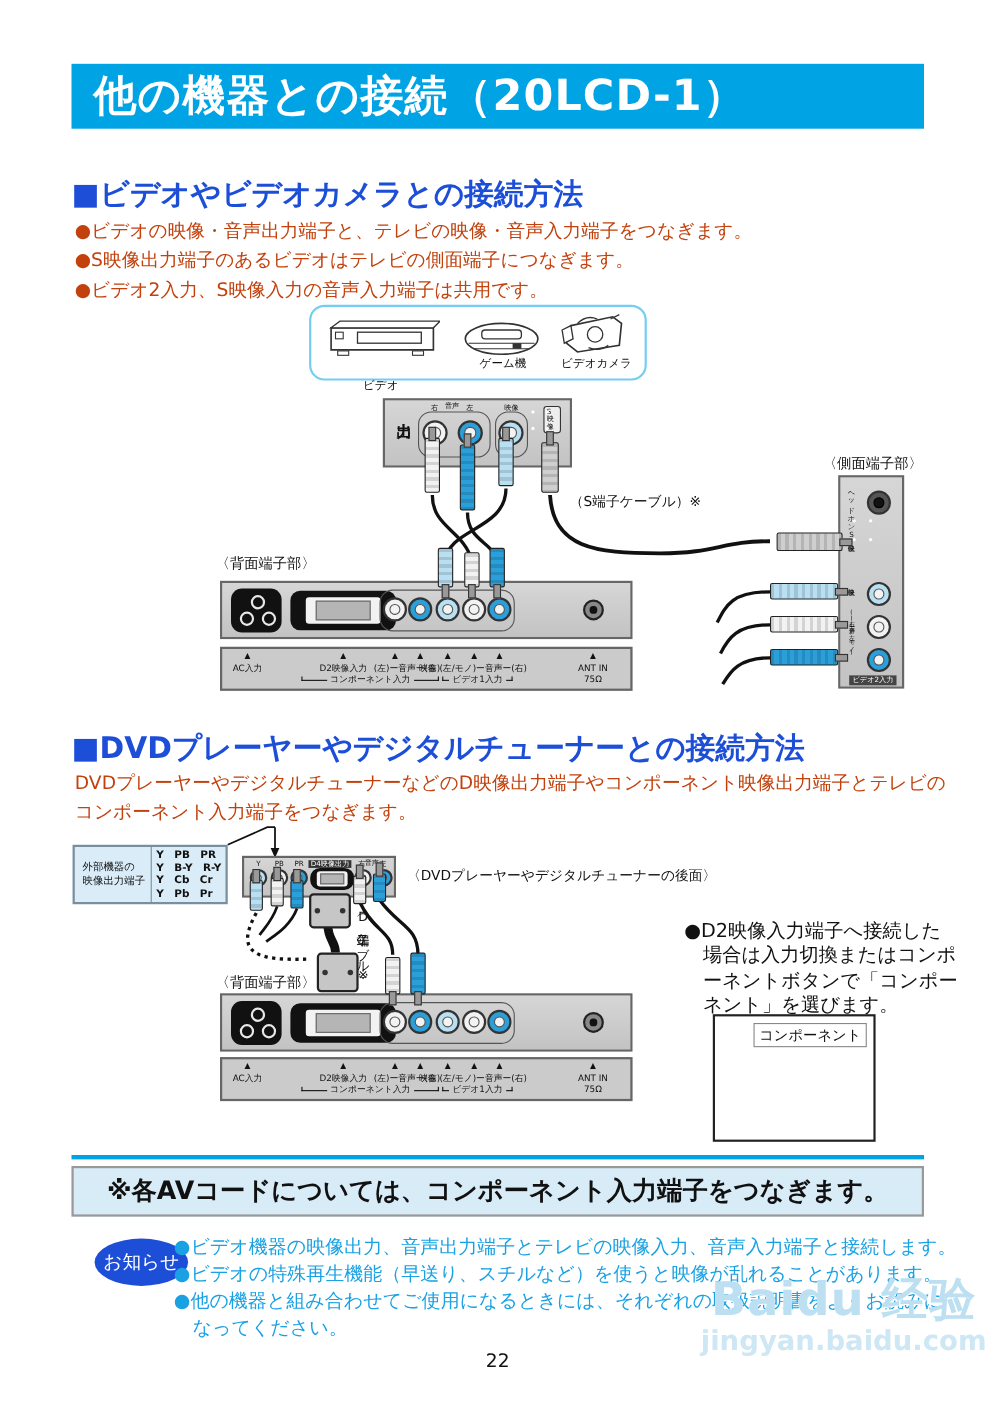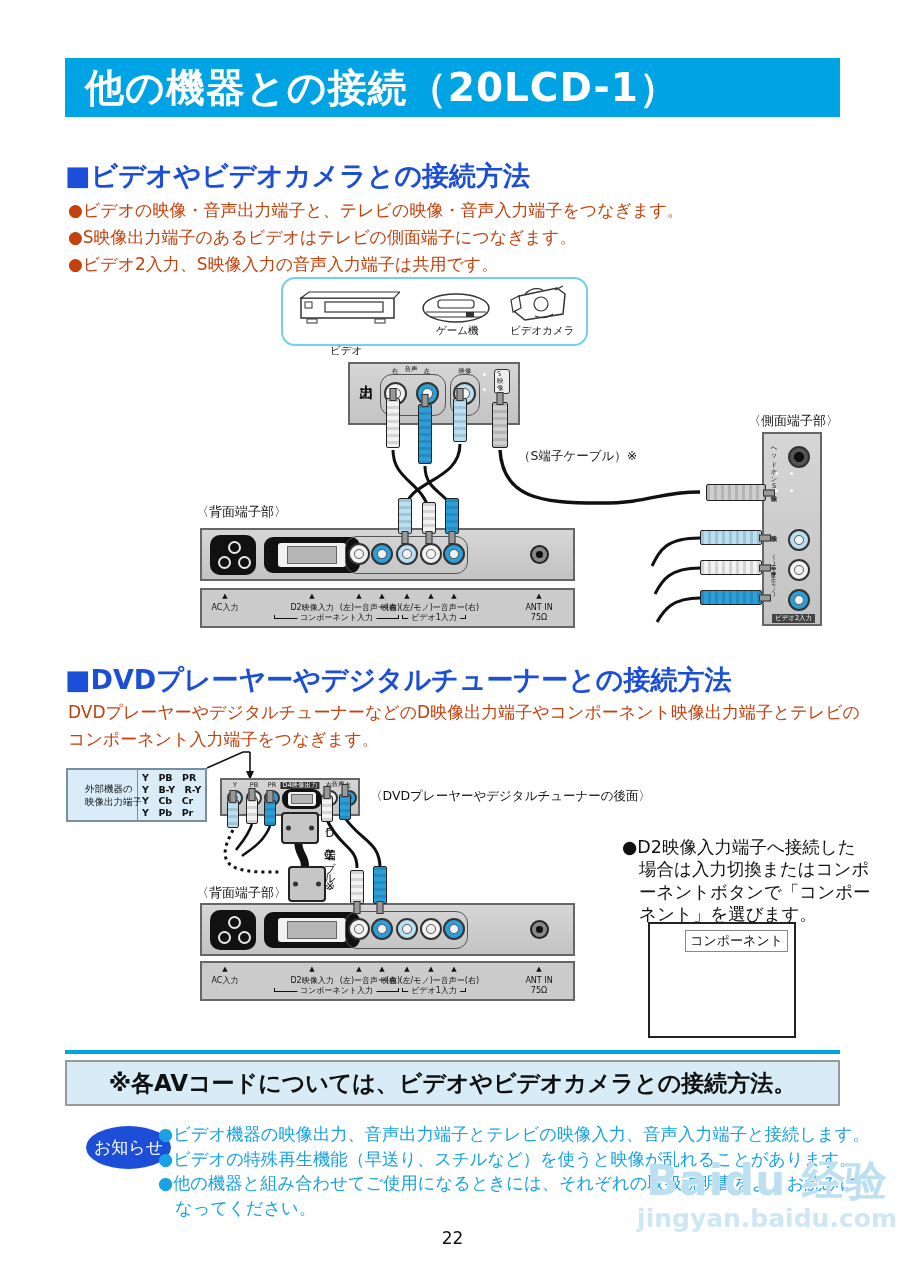--- a/index.html
+++ b/index.html
@@ -81,21 +81,21 @@
 
   .wm { left:628px; top:1158px; width:278px; text-align:center; z-index:6; font-weight:bold; }
   .wm .row1 { font-size:42px; line-height:46px; color:#bcdff2; text-shadow:0 1px 0 #fff; letter-spacing:1px;}
   .wm .row2 { font-size:25px; line-height:30px; color:#cde7f5; }
 
   .pagenum { left:0; top:1228px; width:905px; text-align:center; font-size:17px; color:#111; }
 
   .tablebox { left:66px; top:768px; width:141px; height:54px; border:2px solid #7a8f9d; background:#d9ecf7;
            box-sizing:border-box; display:flex; z-index:2; }
   .tablebox .lcol { width:70px; border-right:1.5px solid #7a8f9d; display:flex; flex-direction:column;
-           justify-content:center; padding-left:17px; box-sizing:border-box; font-size:9.5px; line-height:13px; color:#111; }
+           justify-content:center; padding-left:7px; box-sizing:border-box; font-size:9.5px; line-height:13px; color:#111; }
   .tablebox .rcol { flex:1; display:flex; flex-direction:column; justify-content:center;
            font-size:9.5px; line-height:11.5px; color:#111; padding-left:4px; font-weight:bold; }
 
   svg.overlay { position:absolute; left:0; top:0; z-index:2; pointer-events:none; }
   .devsvg { position:absolute; z-index:3; }
 </style>
 </head>
 <body>
 
 <div class="page">
@@ -388,21 +388,21 @@
     <div class="nw">●D2映像入力端子へ接続した</div>
     <div class="nw cont">場合は入力切換またはコンポ</div>
     <div class="nw cont">ーネントボタンで「コンポー</div>
     <div class="nw cont">ネント」を選びます。</div>
   </div>
   <div class="abs screenbox">
     <div class="screenbtn nw">コンポーネント</div>
   </div>
 
   <div class="abs bluerule"></div>
-  <div class="abs notebar nw">※各AVコードについては、ビデオやビデオカメラとの接続方法。</div>
+  <div class="abs notebar nw">※各AVコードについては、コンポーネント入力端子をつなぎます。</div>
 
   <div class="abs badge">お知らせ</div>
   <div class="abs notice">
     <div class="nw">●ビデオ機器の映像出力、音声出力端子とテレビの映像入力、音声入力端子と接続します。</div>
     <div class="nw">●ビデオの特殊再生機能（早送り、スチルなど）を使うと映像が乱れることがあります。</div>
     <div class="nw">●他の機器と組み合わせてご使用になるときには、それぞれの取扱説明書をよくお読みに</div>
     <div class="nw cont">なってください。</div>
   </div>
 
   <div class="abs wm">

